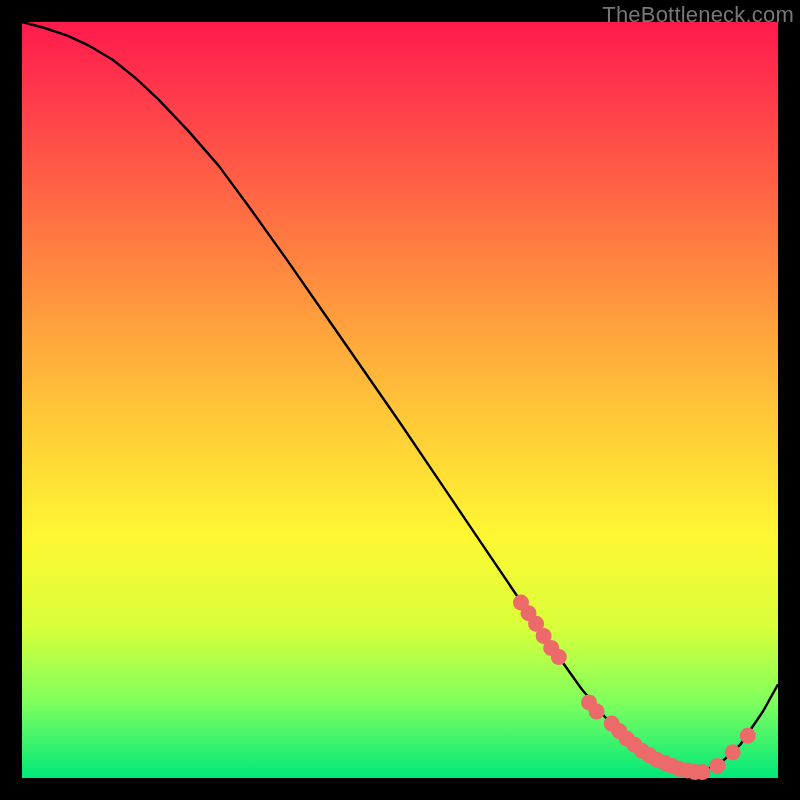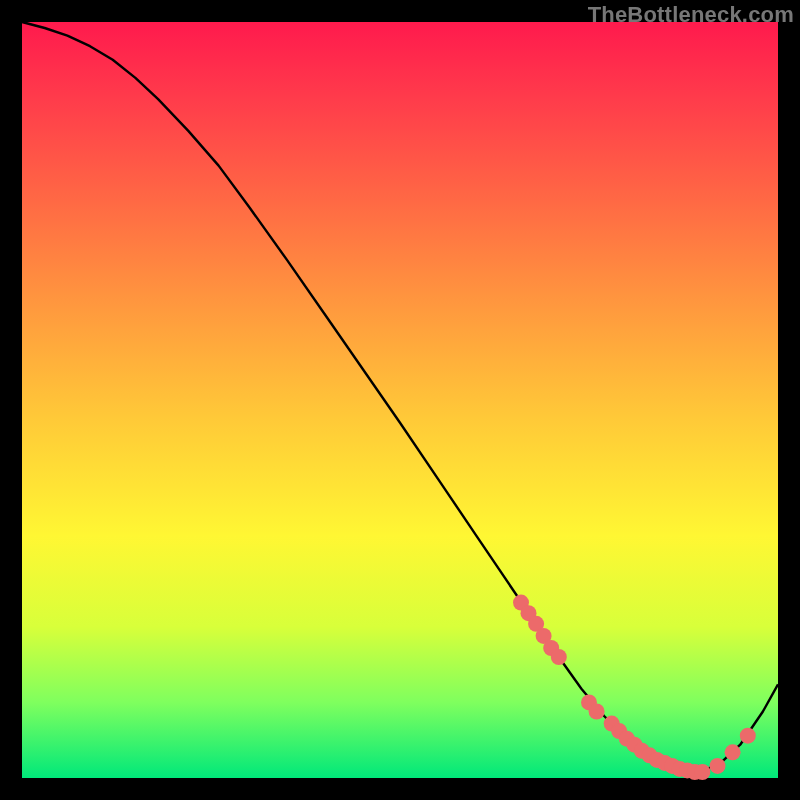--- a/index.html
+++ b/index.html
@@ -28,21 +28,21 @@
       #7fff5e 90%,
       #00e87a 100%);
   }
   .watermark {
     position: absolute;
     top: 2px;
     right: 6px;
     color: #777;
     font-size: 22px;
     letter-spacing: 0.2px;
-    font-weight: 700;
+    font-weight: 400;
     z-index: 10;
   }
   svg {
     position: absolute;
     left: 0;
     top: 0;
   }
 </style>
 </head>
 <body>

